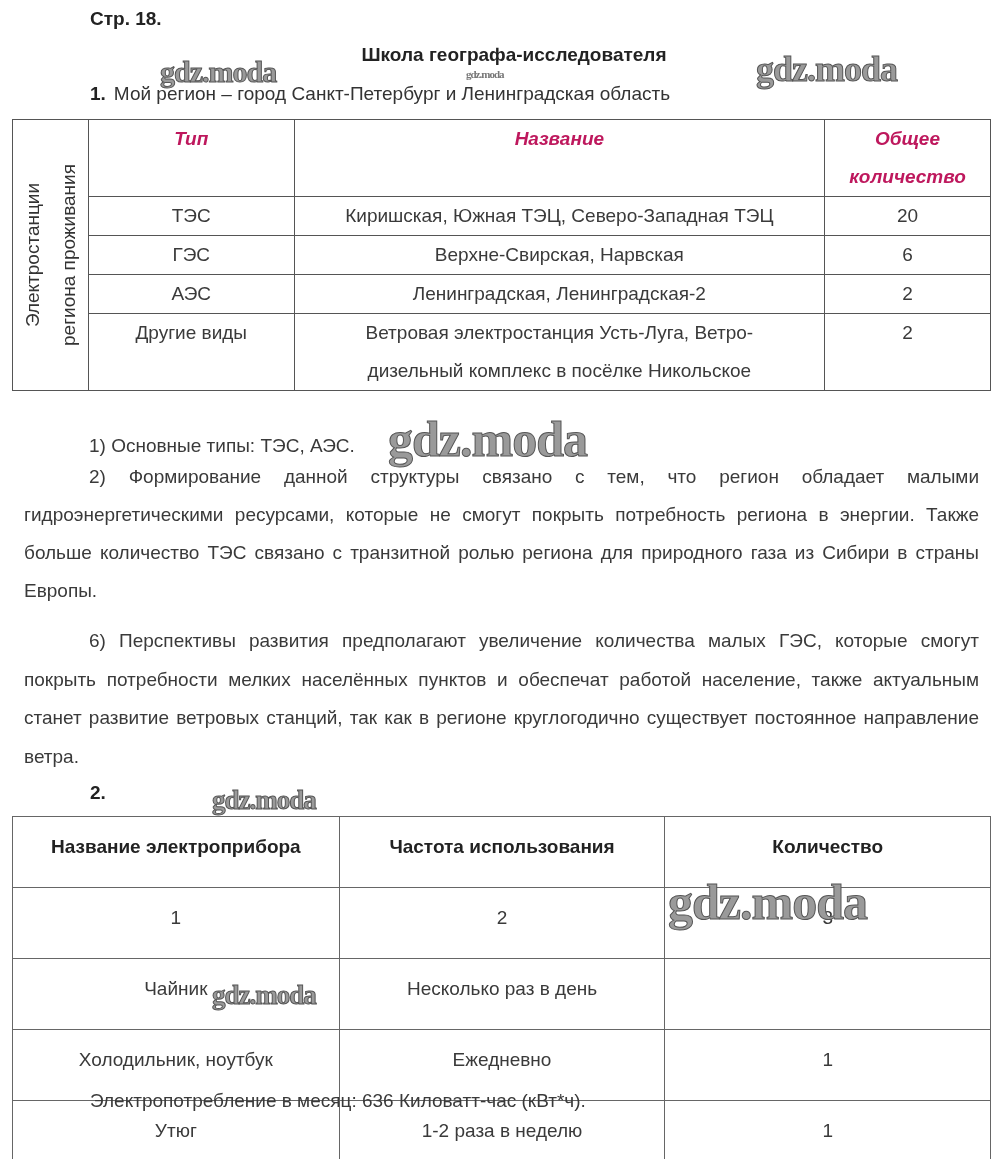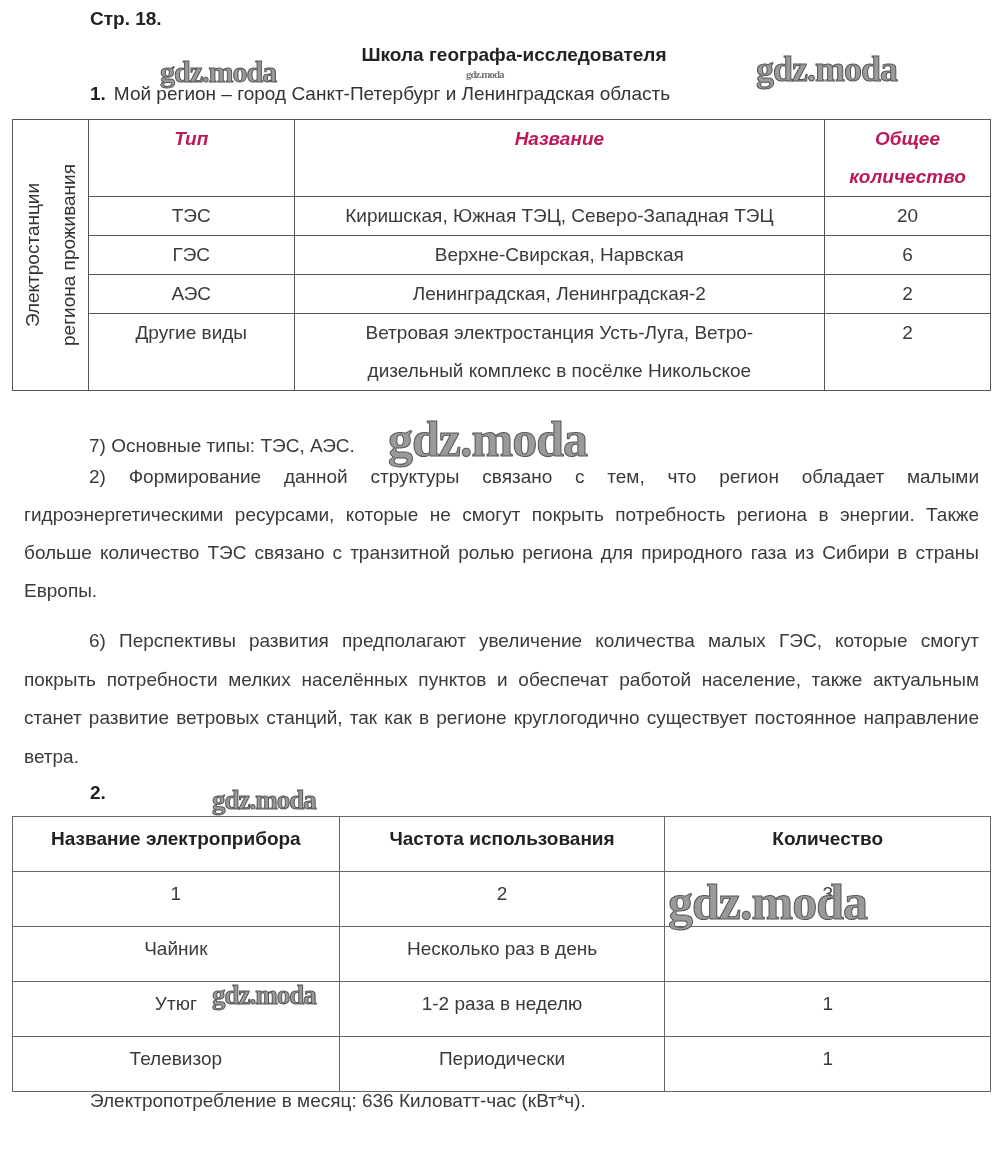--- a/index.html
+++ b/index.html
@@ -82,21 +82,21 @@
       width: 979px;
       border-collapse: collapse;
       font-size: 19px;
       color: #3a3a3a;
     }
     table.t2 td, table.t2 th {
       border: 1.5px solid #666;
       text-align: center;
       vertical-align: top;
       height: 38px;
-      padding: 8px;
+      padding: 16px;
       line-height: 28px;
     }
     table.t2 th { font-weight: bold; color: #222; }
 
     .footer-line {
       left: 90px; top: 1090px;
       font-size: 19px; color: #3a3a3a;
     }
 
     .wm {
@@ -164,21 +164,21 @@
     <td>
       <div>Ветровая электростанция Усть-Луга, Ветро-</div>
       <div>дизельный комплекс в посёлке Никольское</div>
     </td>
     <td>2</td>
   </tr>
 </tbody>
   </table>
 
 <div class="abs para" style="top:427px; line-height:38px;">
-  <span class="ind"></span><span>7) Основные типы: ТЭС, АЭС.</span>
+  <span class="ind"></span><span>1) Основные типы: ТЭС, АЭС.</span>
 </div>
 <div class="abs para" style="top:458px; line-height:38px;">
   <span class="ind"></span><span>2) Формирование данной структуры связано с тем, что регион обладает малыми гидроэнергетическими ресурсами, которые не смогут покрыть потребность региона в энергии. Также больше количество ТЭС связано с транзитной ролью региона для природного газа из Сибири в страны Европы.</span>
 </div>
 <div class="abs para" style="top:622px; line-height:38.5px;">
   <span class="ind"></span><span>6) Перспективы развития предполагают увеличение количества малых ГЭС, которые смогут покрыть потребности мелких населённых пунктов и обеспечат работой население, также актуальным станет развитие ветровых станций, так как в регионе круглогодично существует постоянное направление ветра.</span>
 </div>
 
 <div class="abs task2-label">2.</div>
 
@@ -198,20 +198,25 @@
     <td>1</td>
     <td>2</td>
     <td>3</td>
   </tr>
   <tr>
     <td>Чайник</td>
     <td>Несколько раз в день</td>
     <td></td>
   </tr>
   <tr>
+    <td>Холодильник, ноутбук</td>
+    <td>Ежедневно</td>
+    <td>1</td>
+  </tr>
+  <tr>
     <td>Утюг</td>
     <td>1-2 раза в неделю</td>
     <td>1</td>
   </tr>
   <tr>
     <td>Телевизор</td>
     <td>Периодически</td>
     <td>1</td>
   </tr>
 </tbody>

